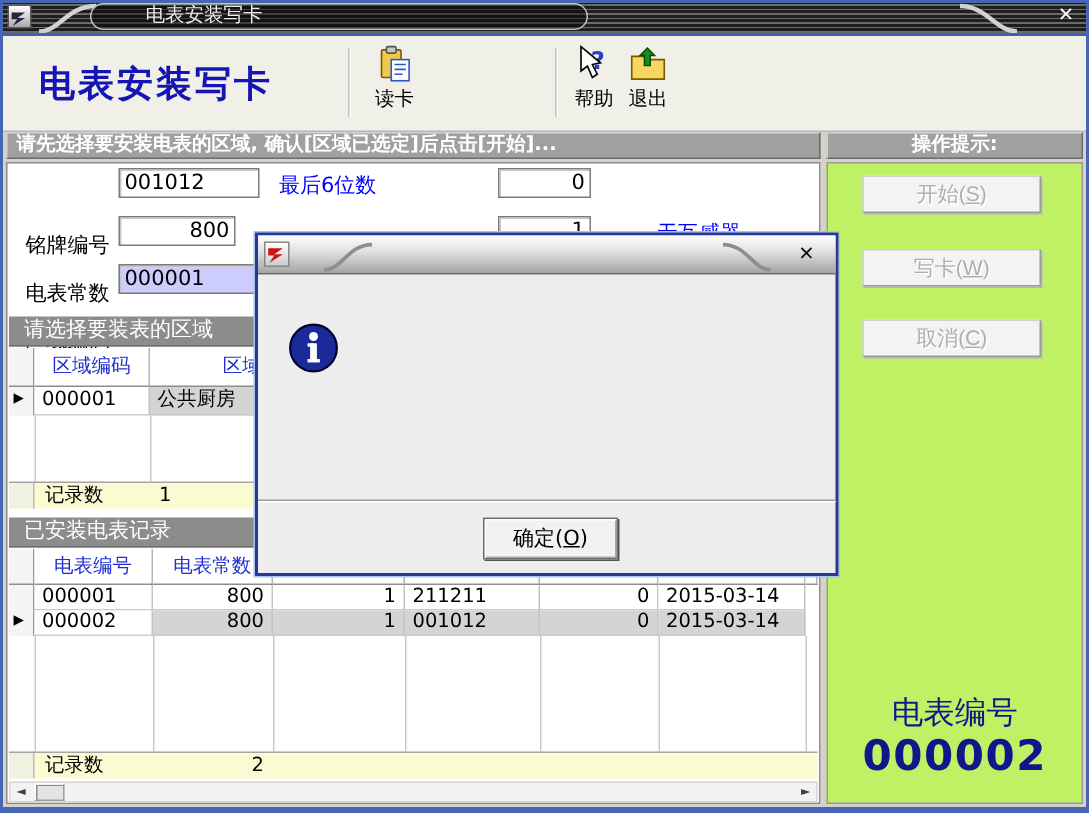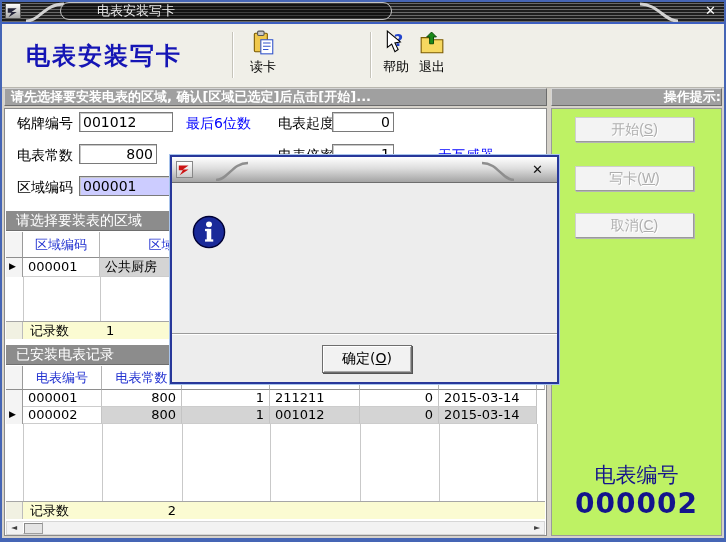--- a/index.html
+++ b/index.html
@@ -27,28 +27,28 @@
   .tb-btn { position:absolute; top:6px; height:52px; text-align:center; cursor:default; }
   .tb-btn .tb-icon { display:block; height:28px; }
   .tb-btn .tb-icon svg { width:26px; height:26px; }
   .tb-btn .tb-label { display:block; font-size:13px; color:#000000; line-height:18px; white-space:nowrap; }
 
   
   .statusseg { position:absolute; top:88px; height:18px; background:#a0a0a0;
     border-top:1px solid #d4d4d4; border-left:1px solid #d4d4d4; border-bottom:1px solid #6c6c6c; border-right:1px solid #6c6c6c;
     color:#ffffff; font-size:13px; font-weight:bold; line-height:16px; }
   .status-left { left:4px; width:543px; padding-left:6px; }
-  .status-right { left:551px; width:171px; text-align:right; }
+  .status-right { left:551px; width:171px; text-align:center; }
 
   
   .left-panel { position:absolute; left:4px; top:108px; width:543px; height:428px; background:#ffffff; border:1px solid #8a8a8a; }
   .right-panel { position:absolute; left:551px; top:108px; width:171px; height:428px; background:#bef264; border:1px solid #9a9a9a; }
 
   
-  .lbl { position:absolute; font-size:14px; color:#000000; white-space:nowrap; }
+  .lbl { position:absolute; font-size:14px; color:#000000; white-space:nowrap;margin-top:40px; }
   .hint { position:absolute; font-size:14px; font-weight:normal; color:#0000ff; white-space:nowrap; }
   .inp { position:absolute; height:20px; border:1px solid #7a7a7a; box-shadow:inset 1px 1px 0 #c8c8c8; background:#ffffff; font-family:inherit; font-size:14px; padding:0 3px; }
   .inp.num { text-align:right; }
   .inp.area { background:#ccccff; }
 
   
   .sec-head { position:absolute; left:1px; width:539px; height:20px; background:#8c8c8c; border-bottom:1px solid #6e6e6e;
     color:#ffffff; font-size:14px; line-height:19px; padding-left:10px; }
 
   

